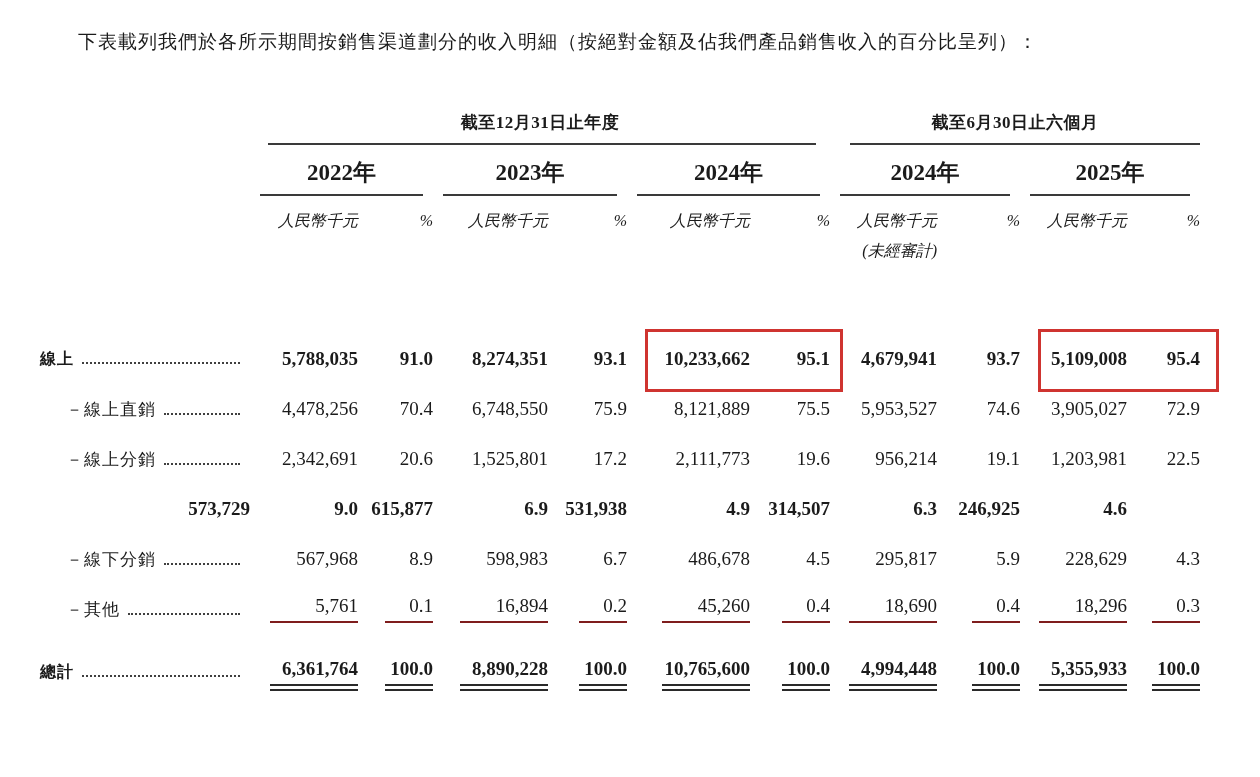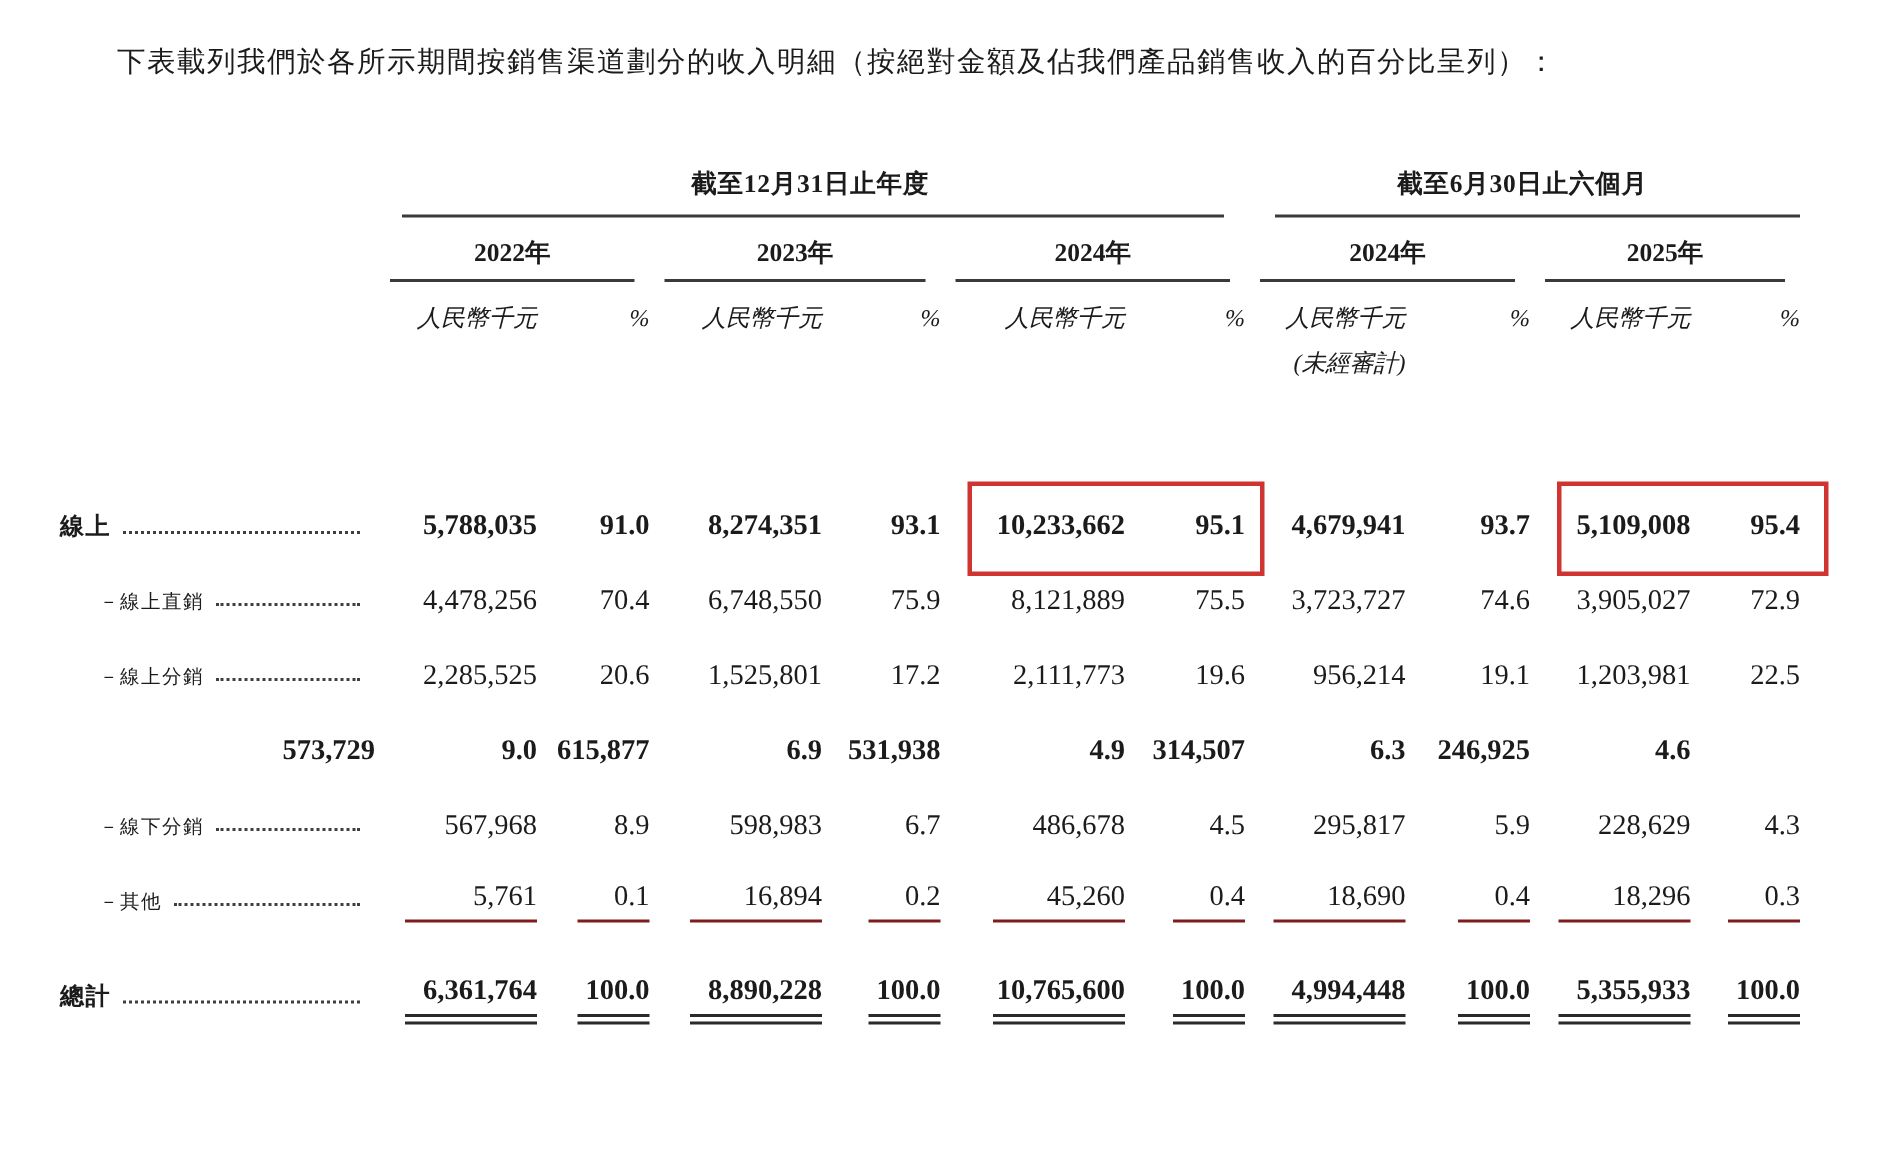--- a/index.html
+++ b/index.html
@@ -33,21 +33,21 @@
   .grp.interim{width:370px;}
   .grp .gtxt{
     text-align:center; font-weight:700; font-size:17px; padding-bottom:9px;
     letter-spacing:.5px;
   }
   .grp .gline{border-bottom:2px solid var(--rule,#3a3a3a);}
   .grp.annual .gline{margin:0 14px 0 18px;}
   .grp.interim .gline{margin:0 0 0 20px;}
   .yr-row{display:flex; margin-top:4px;}
   .yr{
-    text-align:center; font-weight:700; font-size:17px;
+    text-align:center; font-weight:700; font-size:23px;
     padding:8px 0 8px 0; position:relative;
   }
   .yr .yline{position:absolute; left:10px; right:10px; bottom:0; border-bottom:2px solid var(--rule,#3a3a3a);}
   .unit-row{
     display:grid; grid-template-columns:var(--cols);
     margin-top:10px; margin-bottom:68px;
   }
   .unit-row .ucell{
     text-align:right; font-style:italic; font-size:16px; line-height:1.9;
     white-space:nowrap;
@@ -56,21 +56,21 @@
   .row{
     display:grid; grid-template-columns:var(--cols);
     height:50px; align-items:center; position:relative;
   }
   .row-total{margin-top:12px; height:52px;}
   .cell{min-width:0;}
   .num{text-align:right; font-size:19px; white-space:nowrap;}
   .b{font-weight:700;}
   .lbl{display:flex; align-items:flex-end; font-size:16px; white-space:nowrap;}
   .lbl .lt{letter-spacing:1px;}
-  .lbl.sub{padding-left:26px; font-size:13px;}
+  .lbl.sub{padding-left:26px; font-size:17px;}
   .leader{flex:1; border-bottom:2px dotted #3f3f3f; margin:0 10px 6px 8px;}
   .u1{display:inline-block; border-bottom:2px solid #7f1d1d; padding-bottom:4px;}
   .u2{display:inline-block; position:relative; border-bottom:2px solid #2a2a2a; padding-bottom:4px;}
   .u2::after{content:""; position:absolute; left:0; right:0; bottom:-7px; border-bottom:2px solid #2a2a2a;}
   .ua{min-width:88px;}
   .up{min-width:48px;}
   .hlbox{
     position:absolute; top:-5px; height:57px;
     border:3px solid var(--highlight_box,#cf3430);
     pointer-events:none;
@@ -144,32 +144,32 @@
     <div class="cell lbl sub">
         <span class="lt">－線上直銷</span>
         <span class="leader"></span>
       </div>
     <div class="cell num">4,478,256</div>
     <div class="cell num">70.4</div>
     <div class="cell num">6,748,550</div>
     <div class="cell num">75.9</div>
     <div class="cell num">8,121,889</div>
     <div class="cell num">75.5</div>
-    <div class="cell num">3,723,727</div>
+    <div class="cell num">5,953,527</div>
     <div class="cell num">74.6</div>
     <div class="cell num">3,905,027</div>
     <div class="cell num">72.9</div>
   </div>
 
   <div class="row">
     <div class="cell lbl sub">
         <span class="lt">－線上分銷</span>
         <span class="leader"></span>
       </div>
-    <div class="cell num">2,285,525</div>
+    <div class="cell num">2,342,691</div>
     <div class="cell num">20.6</div>
     <div class="cell num">1,525,801</div>
     <div class="cell num">17.2</div>
     <div class="cell num">2,111,773</div>
     <div class="cell num">19.6</div>
     <div class="cell num">956,214</div>
     <div class="cell num">19.1</div>
     <div class="cell num">1,203,981</div>
     <div class="cell num">22.5</div>
   </div>

